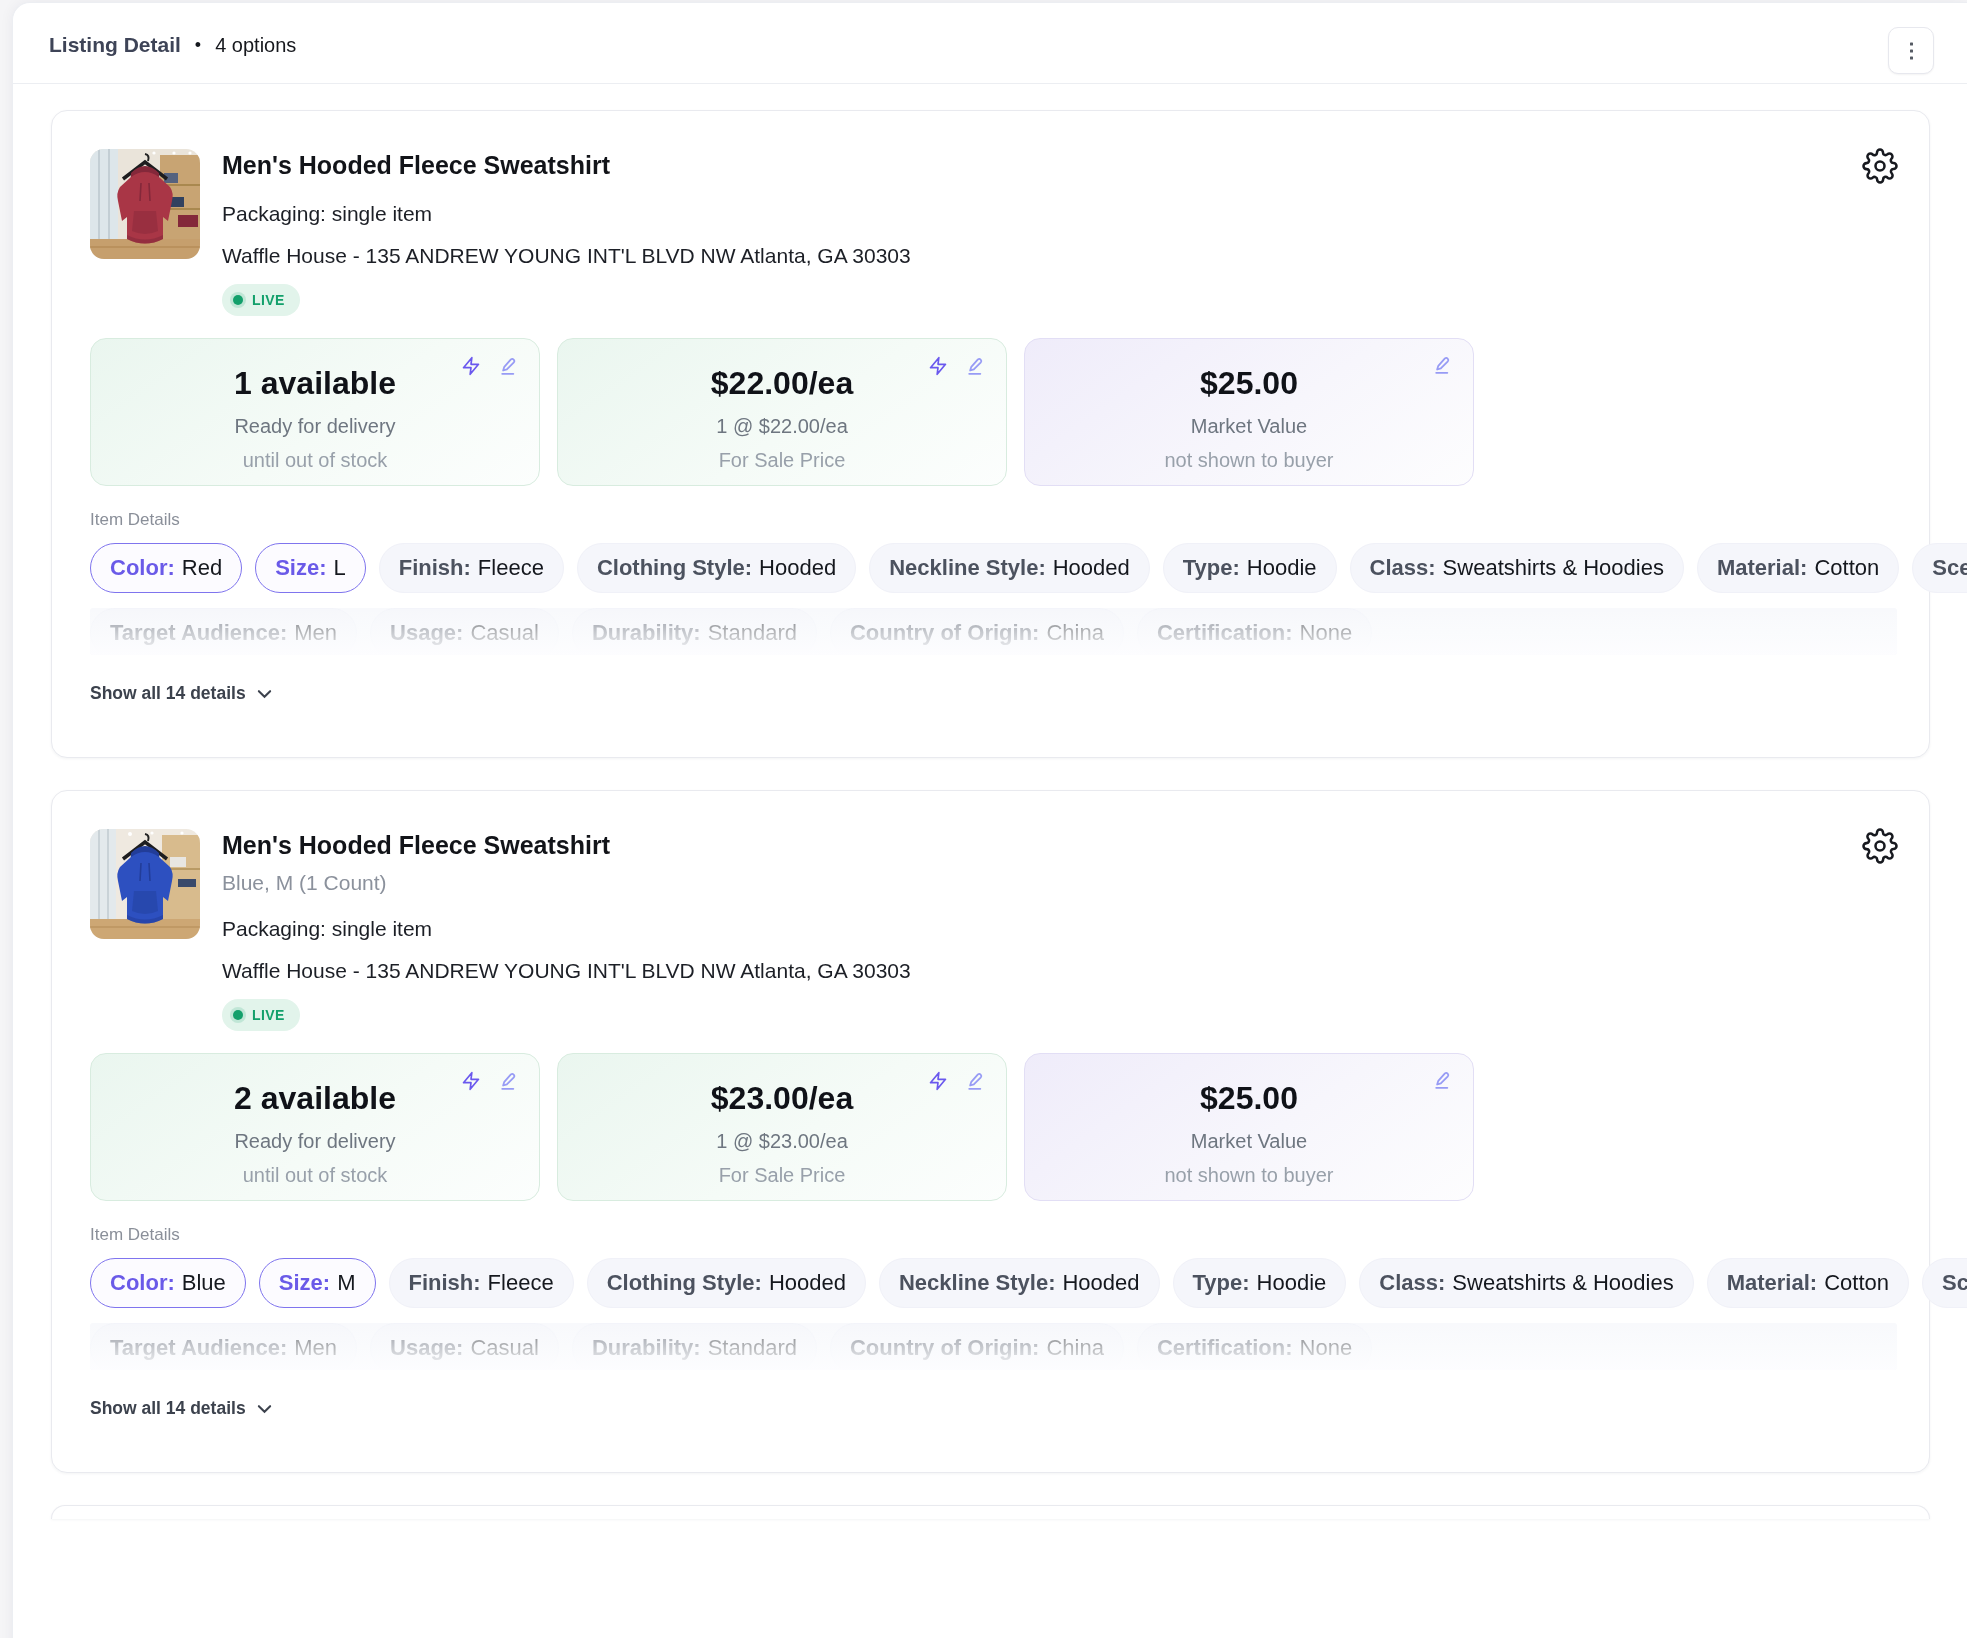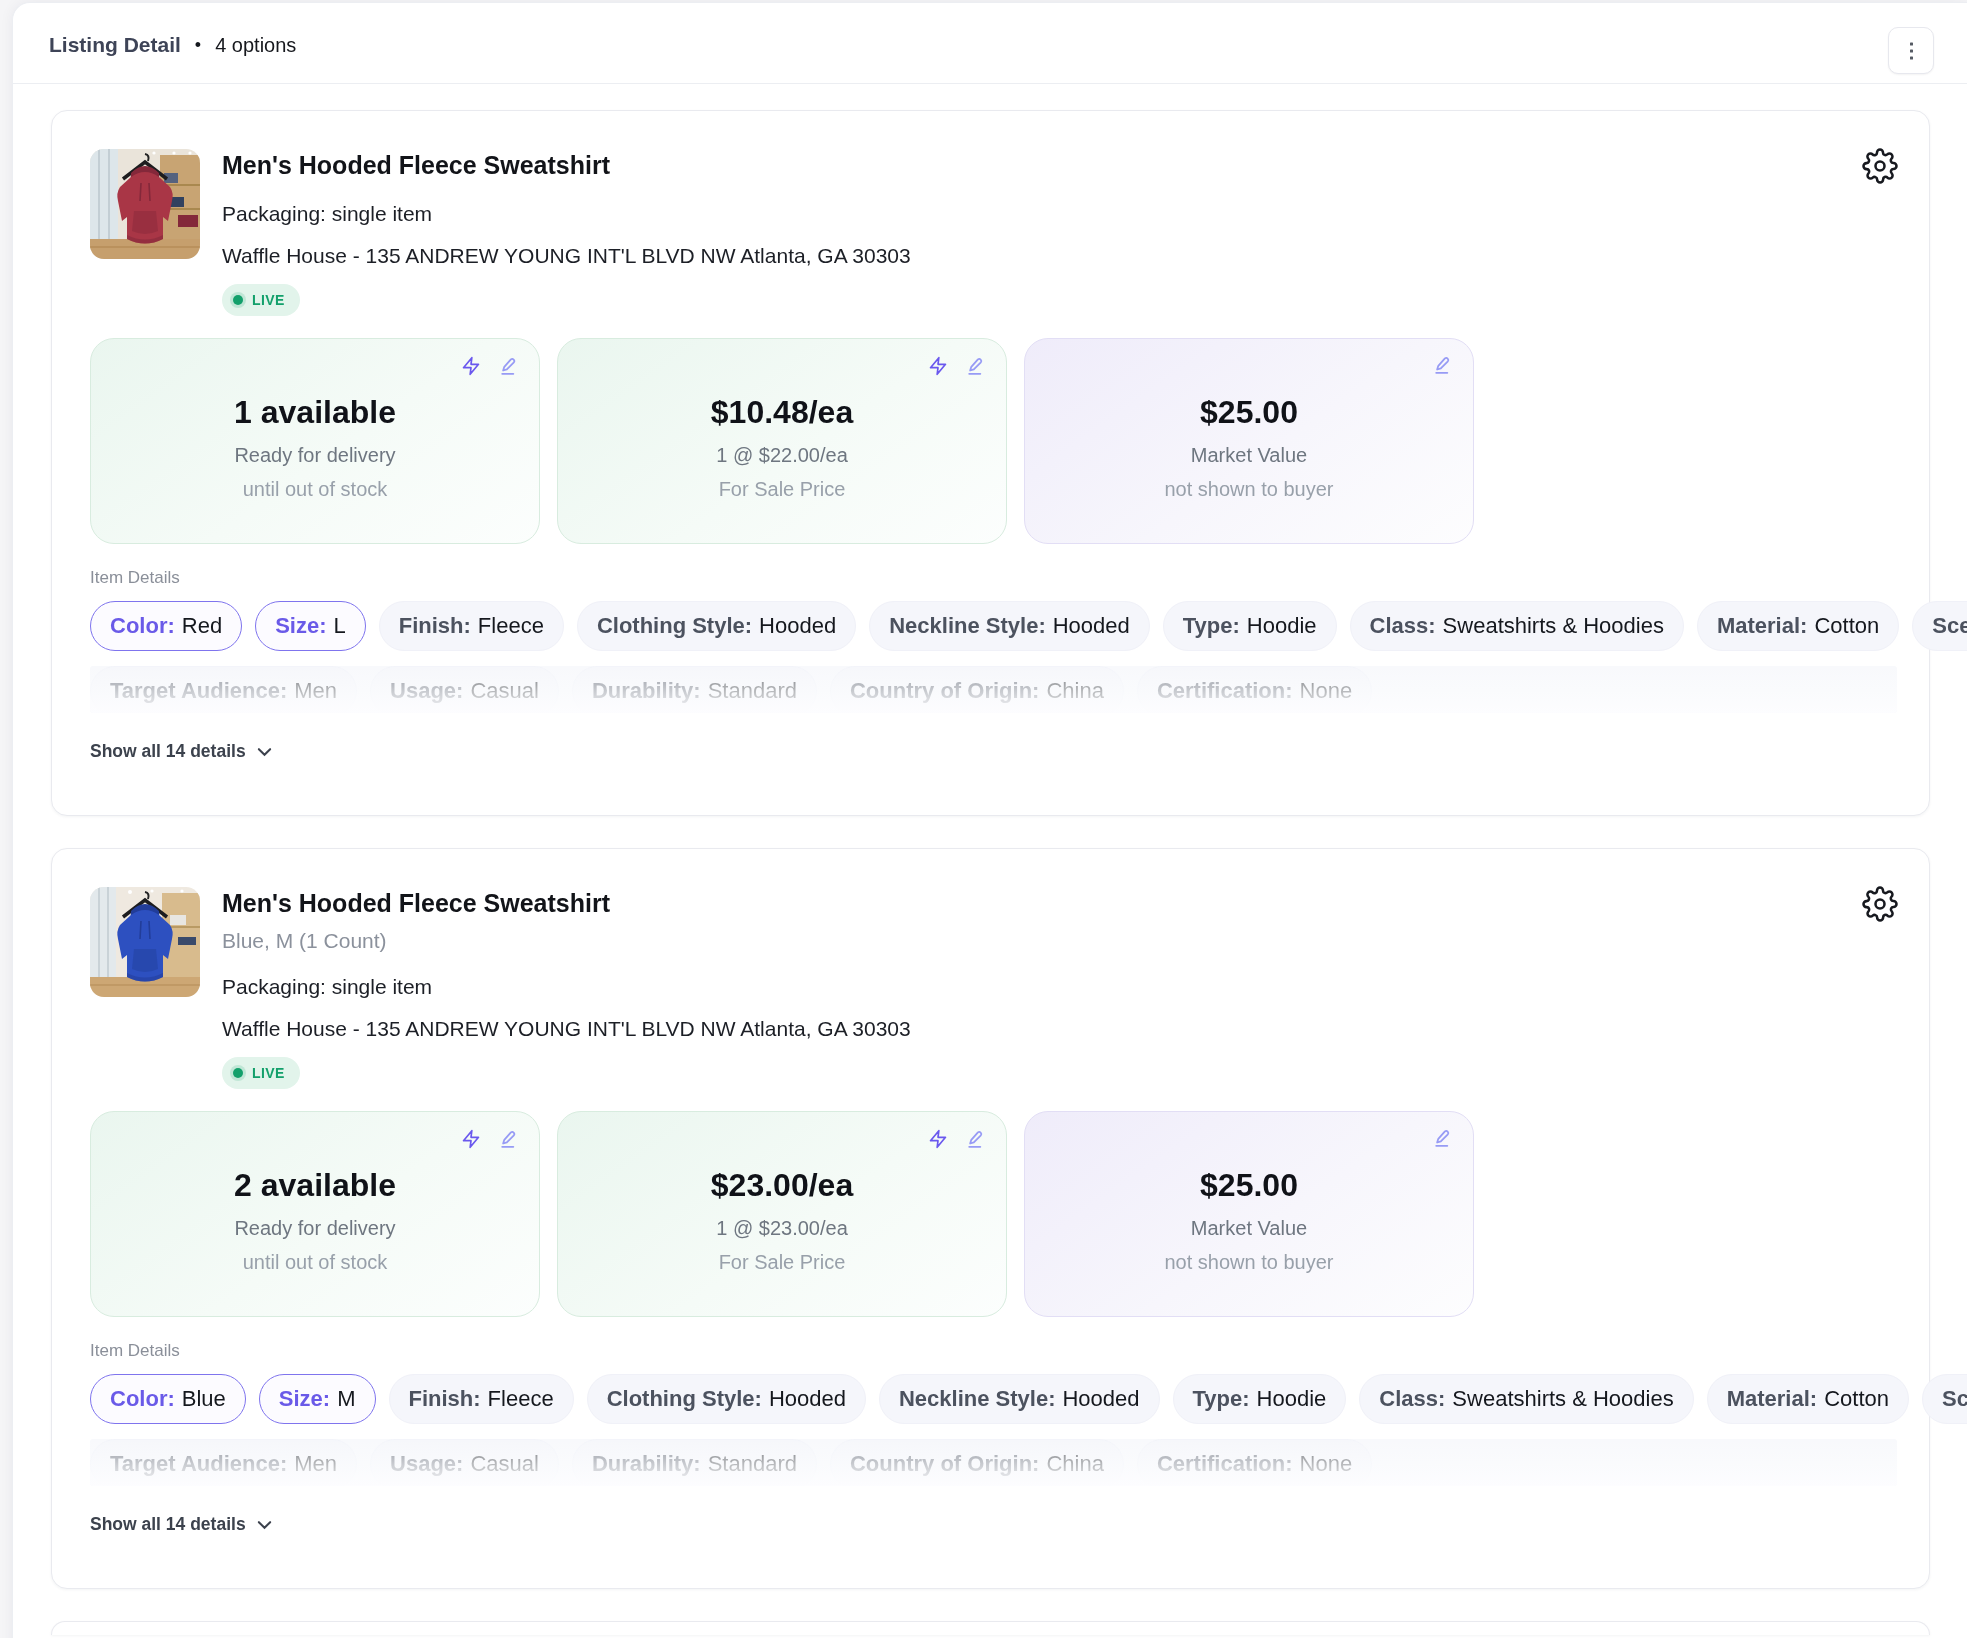--- a/index.html
+++ b/index.html
@@ -49,21 +49,21 @@
   .location { font-size:21px; color:#1c1f26; margin-top:18px; }
   .live-badge {
     display:inline-flex; align-items:center; gap:9px; margin-top:16px;
     background:#e2f4eb; color:#13a06b; font-weight:bold; font-size:14px;
     letter-spacing:.4px; padding:8px 15px 8px 11px; border-radius:999px;
   }
   .live-dot { width:10px; height:10px; border-radius:50%; background:#13a06b;
     box-shadow:0 0 0 3px rgba(19,160,107,.16); }
 
   .stats { display:flex; gap:17px; margin-top:22px; }
-  .stat { position:relative; flex:0 0 450px; height:206px; border-radius:24px; }
+  .stat { position:relative; flex:0 0 450px; height:148px; border-radius:16px; }
   .stat.theme-green { background:linear-gradient(145deg,#eaf6ef 0%,#f5fbf7 55%,#fcfefd 100%);
     border:1px solid #d8ecdf; }
   .stat.theme-purple { background:linear-gradient(145deg,#efecfa 0%,#f7f6fc 55%,#fdfdfe 100%);
     border:1px solid #e2def5; }
   .stat-icons { position:absolute; top:16px; right:20px; display:flex; gap:17px; align-items:center; }
   .icon-btn { background:none; border:none; padding:0; cursor:pointer; line-height:0; }
   .stat-content { position:absolute; inset:0; display:flex; flex-direction:column;
     align-items:center; justify-content:center; padding-top:12px; text-align:center; }
   .stat-value { font-size:32px; font-weight:bold; color:#101218; }
   .stat-line1 { font-size:20px; color:#6e7680; margin-top:13px; }
@@ -189,21 +189,21 @@
                 </svg>
             </button>
             <button class="icon-btn">
               <svg width="21" height="21" viewBox="0 0 20 20" fill="none" stroke="#979bf5" stroke-width="1.7" stroke-linecap="round" stroke-linejoin="round">
                   <path d="M12.3 3.2 a2 2 0 0 1 2.8 2.8 L8.4 12.7 4.9 13.8 6 10.3 Z"></path>
                   <line x1="4" y1="17" x2="14.6" y2="17"></line>
                 </svg>
             </button>
           </div>
           <div class="stat-content">
-            <div class="stat-value">$10.48/ea</div>
+            <div class="stat-value">$22.00/ea</div>
             <div class="stat-line1">1 @ $22.00/ea</div>
             <div class="stat-line2">For Sale Price</div>
           </div>
         </div>
         <div class="stat theme-purple">
           <div class="stat-icons">
             <button class="icon-btn">
               <svg width="21" height="21" viewBox="0 0 20 20" fill="none" stroke="#979bf5" stroke-width="1.7" stroke-linecap="round" stroke-linejoin="round">
                   <path d="M12.3 3.2 a2 2 0 0 1 2.8 2.8 L8.4 12.7 4.9 13.8 6 10.3 Z"></path>
                   <line x1="4" y1="17" x2="14.6" y2="17"></line>

